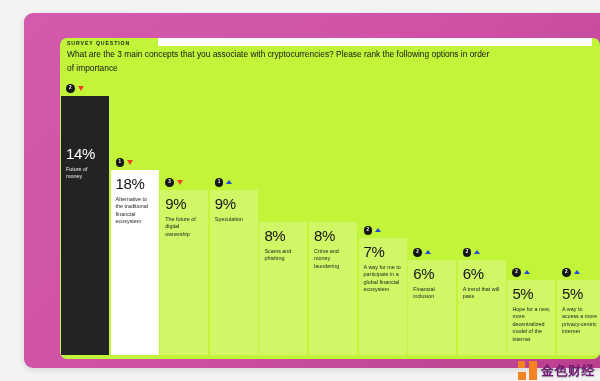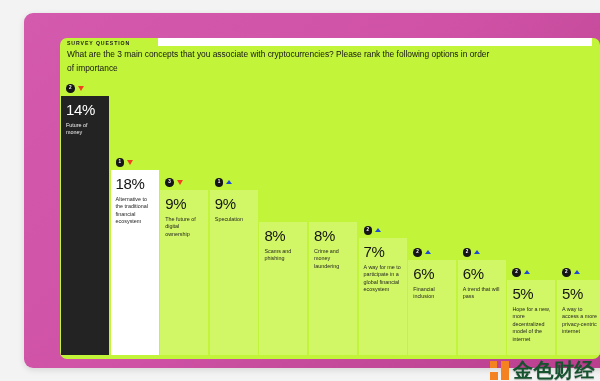--- a/index.html
+++ b/index.html
@@ -110,21 +110,21 @@
   .pct {
     position: relative;
     font-size: 15px;
     line-height: 15px;
     font-weight: 400;
     color: #141414;
     letter-spacing: -0.4px;
     font-family: "Liberation Sans", sans-serif;
     white-space: nowrap;
   }
-  .bar.dark .pct { color: #ffffff; }
+  .bar.dark .pct { color: #ffffff; margin-top: 44px; }
 
   .blabel {
     position: relative;
     margin-top: 5px;
     font-size: 5.4px;
     line-height: 7.4px;
     color: #1f1f1f;
     font-family: "Liberation Sans", sans-serif;
     word-wrap: break-word;
   }
@@ -192,24 +192,24 @@
     width: 8px; height: 19px;
     background: #f58220;
   }
   #wm-mark .sq3 {
     position: absolute;
     left: 0; bottom: 0;
     width: 8px; height: 8px;
     background: #f58220;
   }
   #wm-text {
-    font-size: 20px;
+    font-size: 13px;
     line-height: 19px;
     font-weight: bold;
-    color: #14532d;
+    color: #701a75;
     letter-spacing: 0.5px;
     font-family: "DejaVu Sans", sans-serif;
     text-shadow: 0 1px 1px rgba(0,0,0,0.25);
   }
 </style>
 </head>
 <body>
 
 <div id="stage">
 

